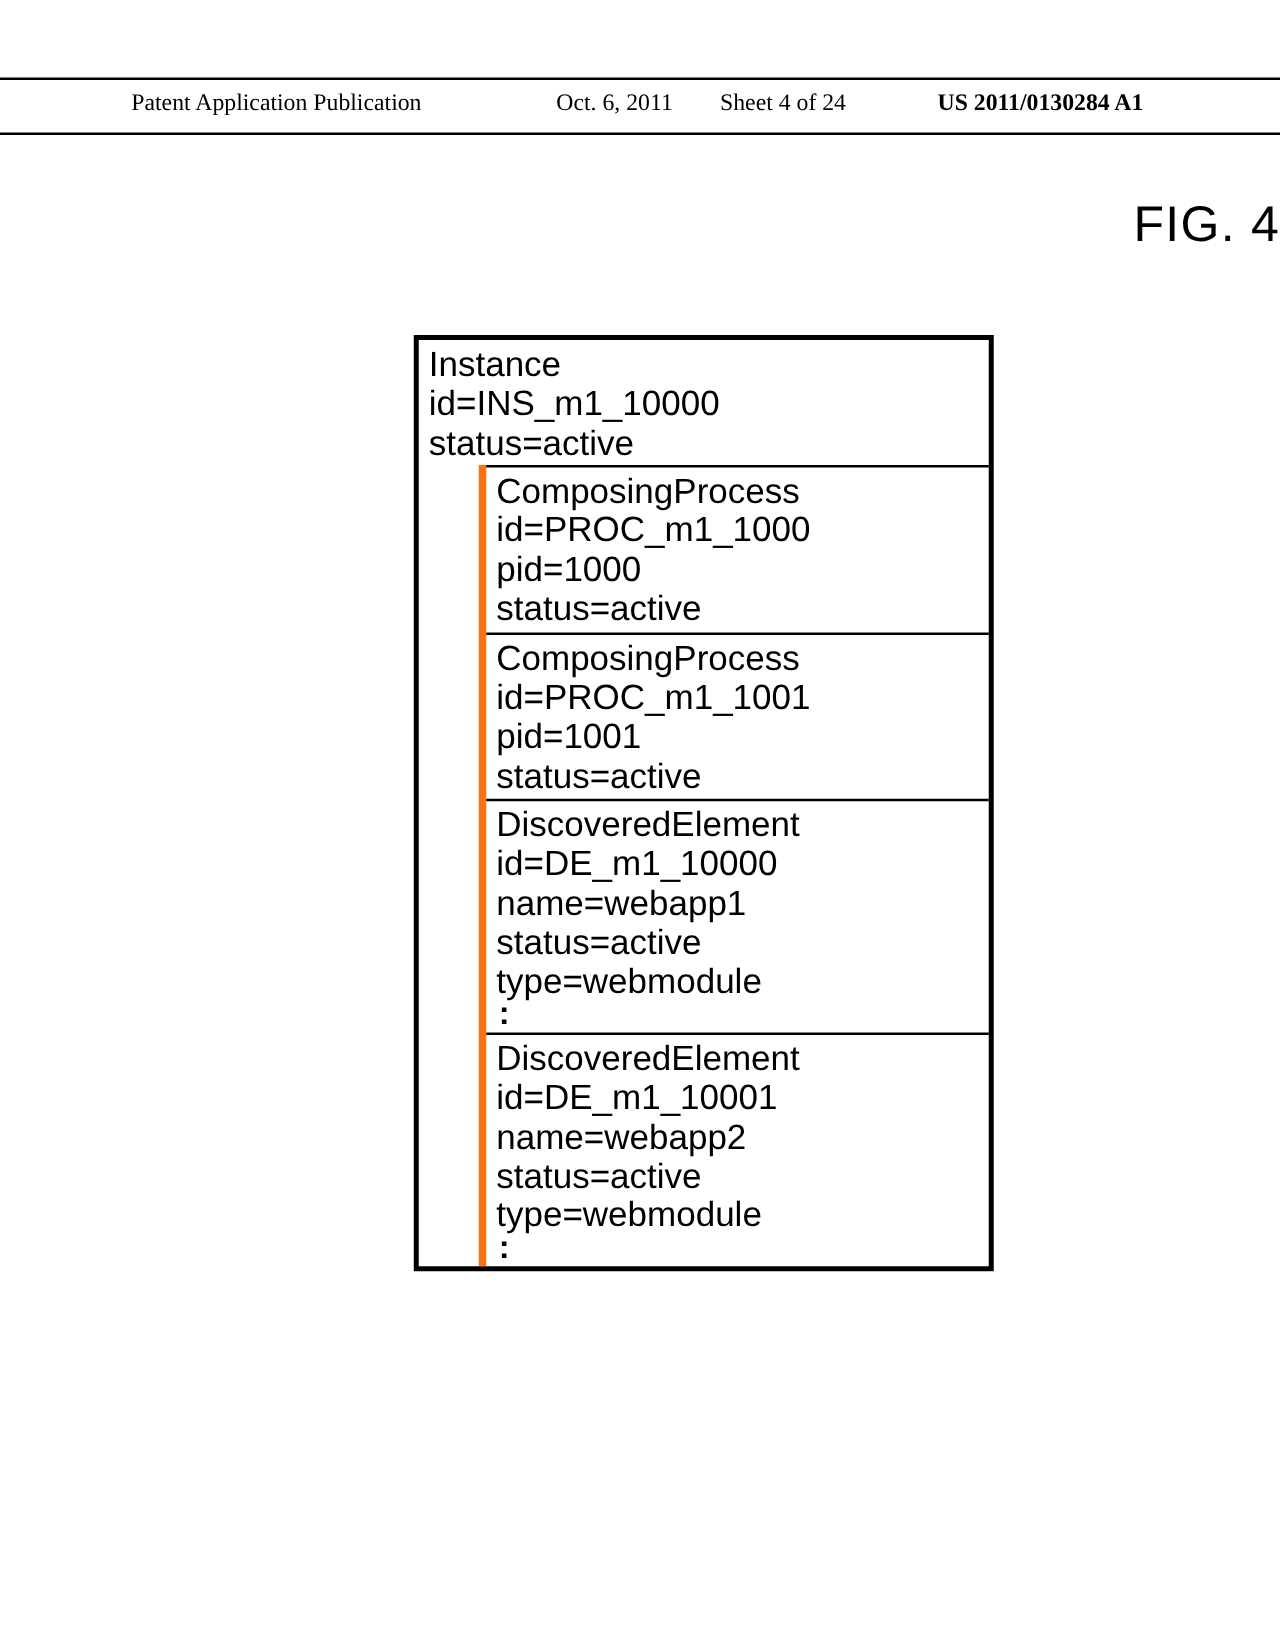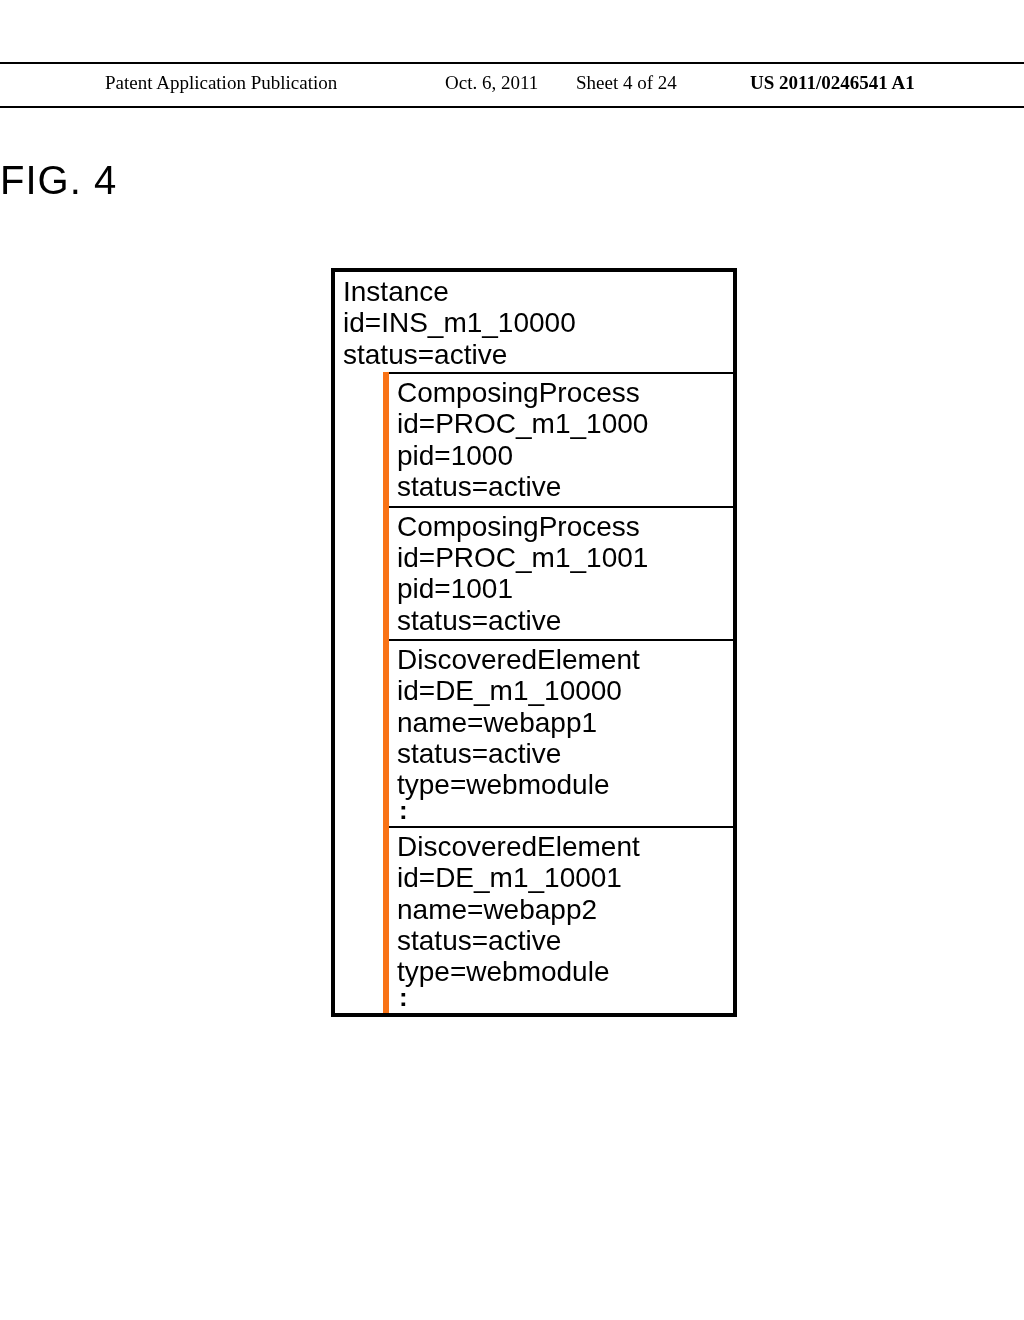--- a/index.html
+++ b/index.html
@@ -38,31 +38,31 @@
   .hdr-left { position: absolute; left: 105px; }
   .hdr-date { position: absolute; left: 445px; }
   .hdr-sheet { position: absolute; left: 576px; }
   .hdr-pub  { position: absolute; left: 750px; font-weight: bold; }
 
   .fig-title {
     position: absolute;
     top: 158px;
     left: 0;
     right: 0;
-    text-align: left;
+    text-align: right;
     font-size: 40px;
     font-family: Arial, Helvetica, sans-serif;
     letter-spacing: 1px;
   }
 
   .diagram {
     position: absolute;
     top: 268px;
     left: 331px;
-    width: 406px;
+    width: 464px;
     border: 4px solid #000;
     box-sizing: border-box;
     font-family: Verdana, Tahoma, Arial, sans-serif;
     font-size: 28px;
     line-height: 1.12;
     font-stretch: condensed;
   }
   .instance-head {
     padding: 4px 6px 2px 8px;
   }
@@ -87,21 +87,21 @@
 <body>
 
 <div class="page">
 
   <div class="hline top"></div>
 
   <div class="header-row">
     <span class="hdr-left">Patent Application Publication</span>
     <span class="hdr-date">Oct. 6, 2011</span>
     <span class="hdr-sheet">Sheet 4 of 24</span>
-    <span class="hdr-pub">US 2011/0246541 A1</span>
+    <span class="hdr-pub">US 2011/0130284 A1</span>
   </div>
 
   <div class="hline bottom"></div>
 
   <div class="fig-title">FIG. 4</div>
 
   <div class="diagram">
     <div class="instance-head">
       <div>Instance</div>
       <div>id=INS_m1_10000</div>

